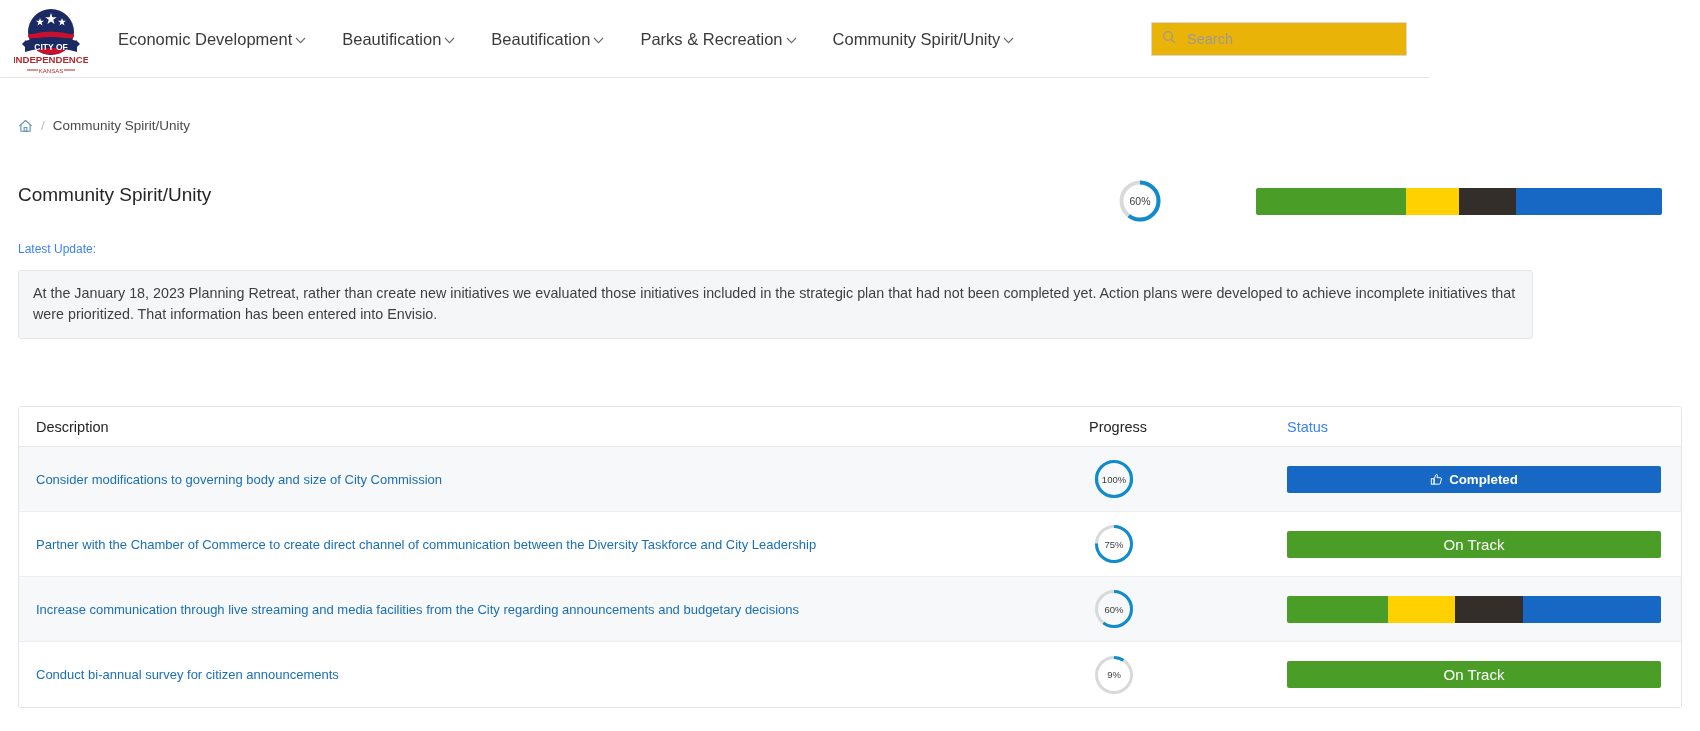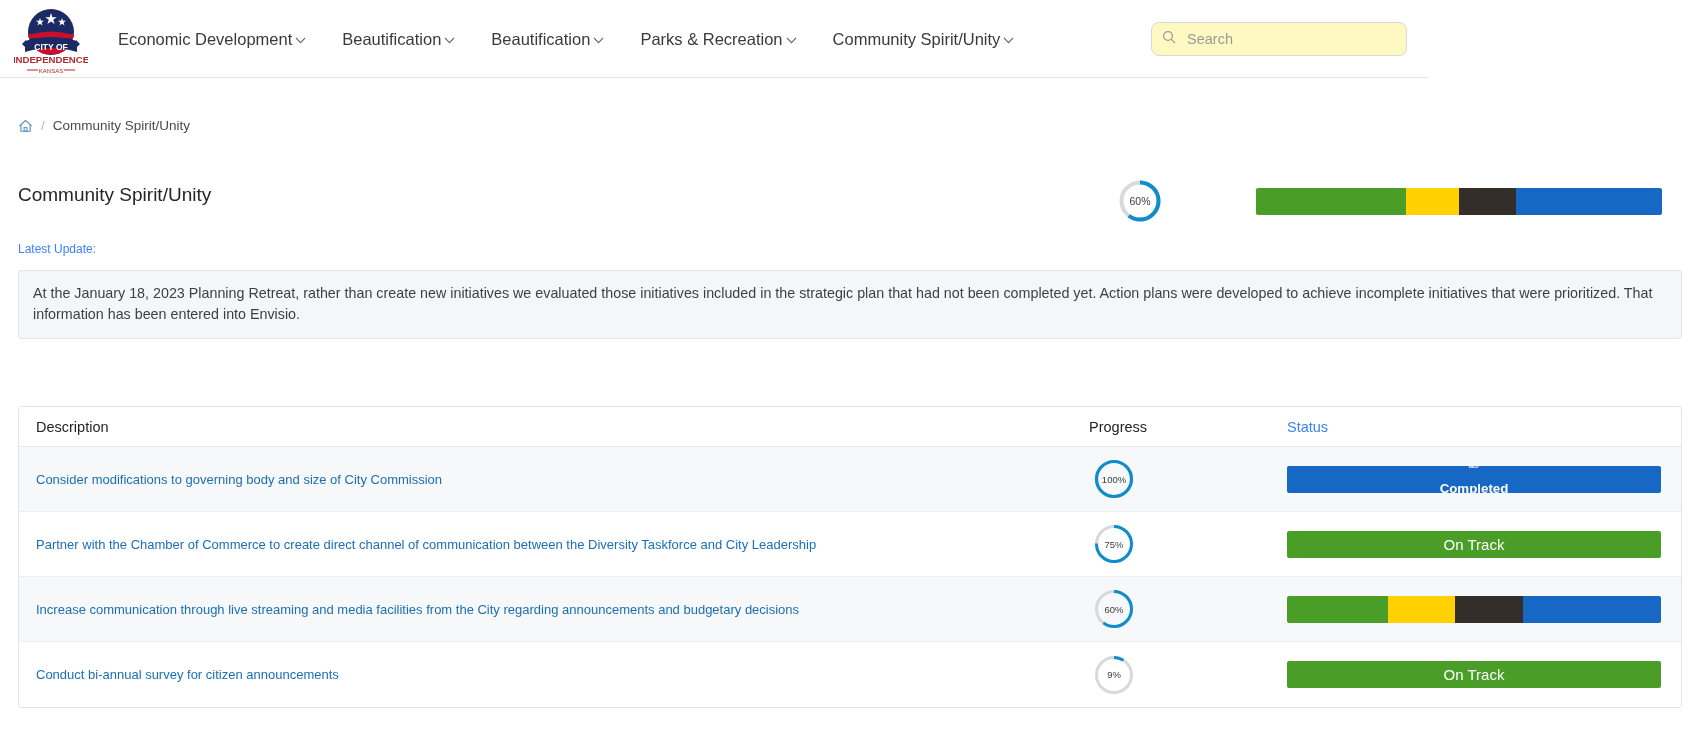--- a/index.html
+++ b/index.html
@@ -49,22 +49,22 @@
     position: relative;
     top: 1px;
   }
   .caret svg { display: block; }
 
   .search-box {
     position: absolute;
     right: 22px; top: 22px;
     width: 256px; height: 34px;
     border: 1px solid #d8d8d8;
-    border-radius: 8px;
-    background: #fef9c3;
+    border-radius: 1px;
+    background: #eab308;
     display: flex;
     align-items: center;
     padding: 0 10px;
     gap: 9px;
   }
   .search-box input {
     border: none;
     outline: none;
     font-family: "Liberation Sans", sans-serif;
     font-size: 14.5px;
@@ -120,21 +120,21 @@
   .lu-label {
     position: absolute;
     left: 18px; top: 242px;
     font-size: 12px;
     font-weight: normal;
     color: #3b82f6;
   }
   .lu-box {
     position: absolute;
     left: 18px; top: 270px;
-    width: 1664px;
+    width: 1515px;
     min-height: 62px;
     background: #f4f6f8;
     border: 1px solid #e4e7ea;
     border-radius: 3px;
     padding: 12px 14px 13px 14px;
     font-size: 14.3px;
     line-height: 21px;
     color: #3f3f3f;
   }
 
@@ -205,21 +205,20 @@
     left: 0; right: 0;
     text-align: center;
     font-size: 13.3px;
     color: #ffffff;
     font-weight: 700;
     line-height: 27px;
     display: flex;
     align-items: center;
     justify-content: center;
     gap: 6px;
-    flex-direction: column;
   }
   .statusbar .label.normal { font-weight: 400; font-size: 15px; }
 
   .donut { position: relative; display: block; }
   .donut .pct {
     position: absolute;
     left: 0; top: 0;
     width: 100%; height: 100%;
     display: flex;
     align-items: center;

